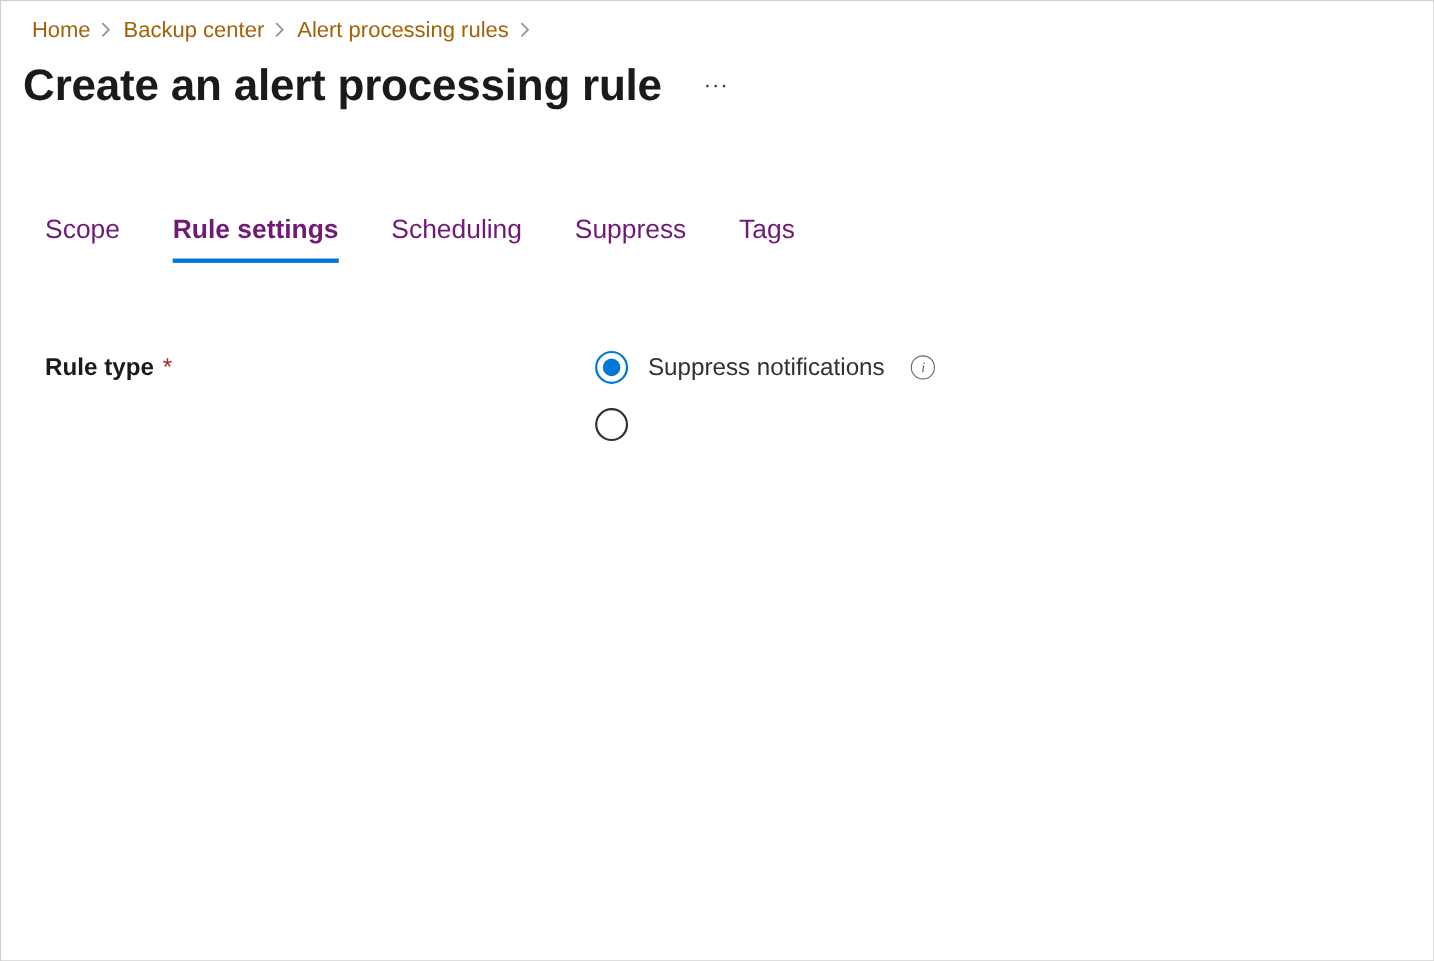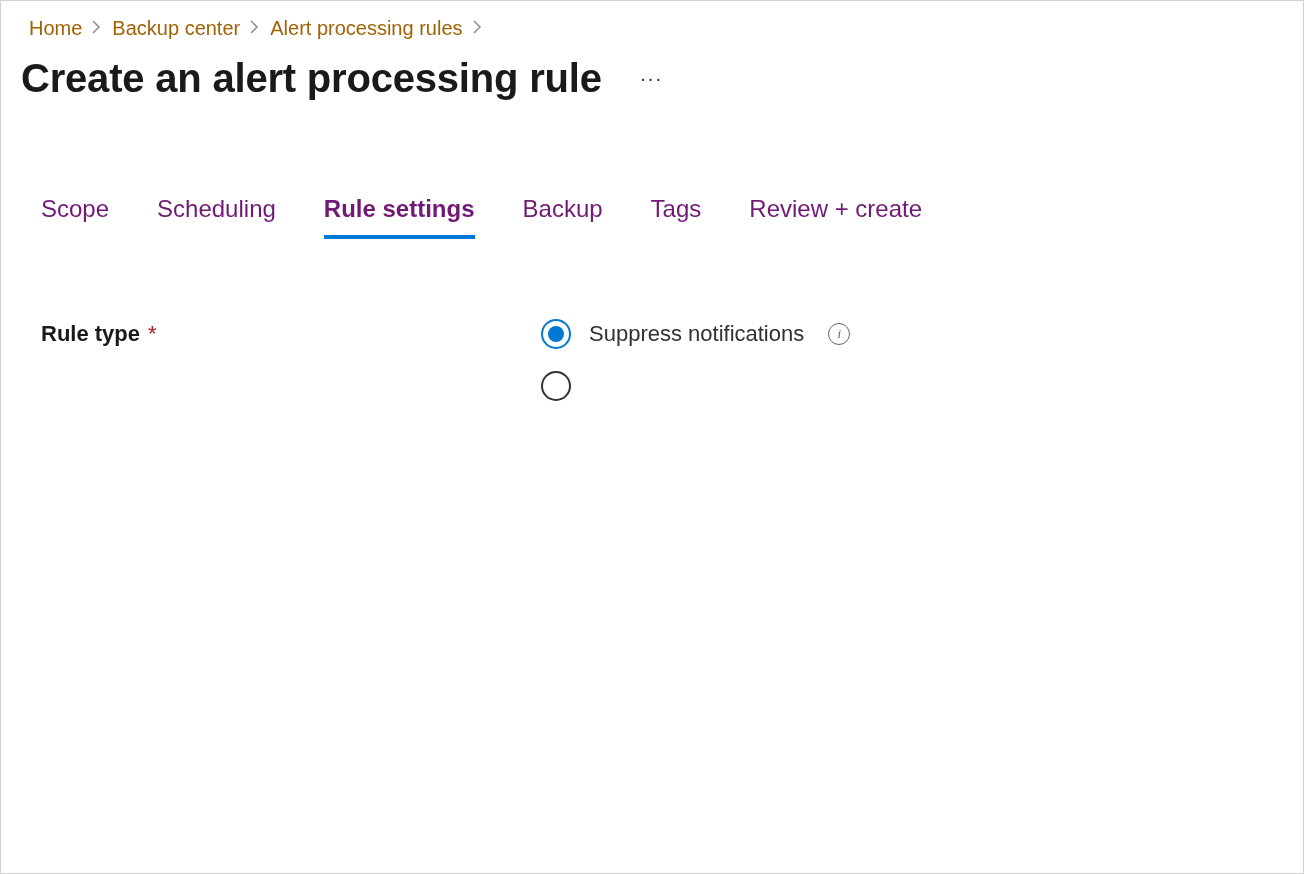--- a/index.html
+++ b/index.html
@@ -164,25 +164,24 @@
   </span>
 </nav>
 
 <div class="title-row">
   <h1 class="page-title">Create an alert processing rule</h1>
   <span class="more-btn">···</span>
 </div>
 
 <div class="tabs">
   <div class="tab">Scope</div>
+  <div class="tab active">Rule settings</div>
   <div class="tab">Scheduling</div>
-  <div class="tab active">Rule settings</div>
-  <div class="tab">Backup</div>
+  <div class="tab">Suppress</div>
   <div class="tab">Tags</div>
-  <div class="tab">Review + create</div>
 </div>
 
 <div class="form-area">
   <div class="form-row">
     <div class="form-label-col">
       <span class="form-label">Rule type</span>
       <span class="req">*</span>
     </div>
     <div class="radios">
       <label class="radio-row">

